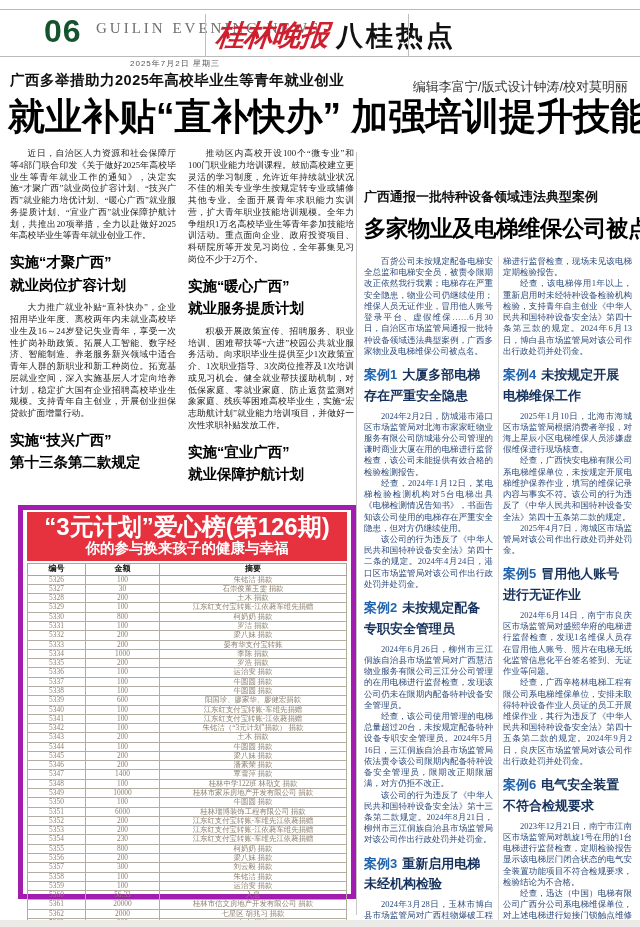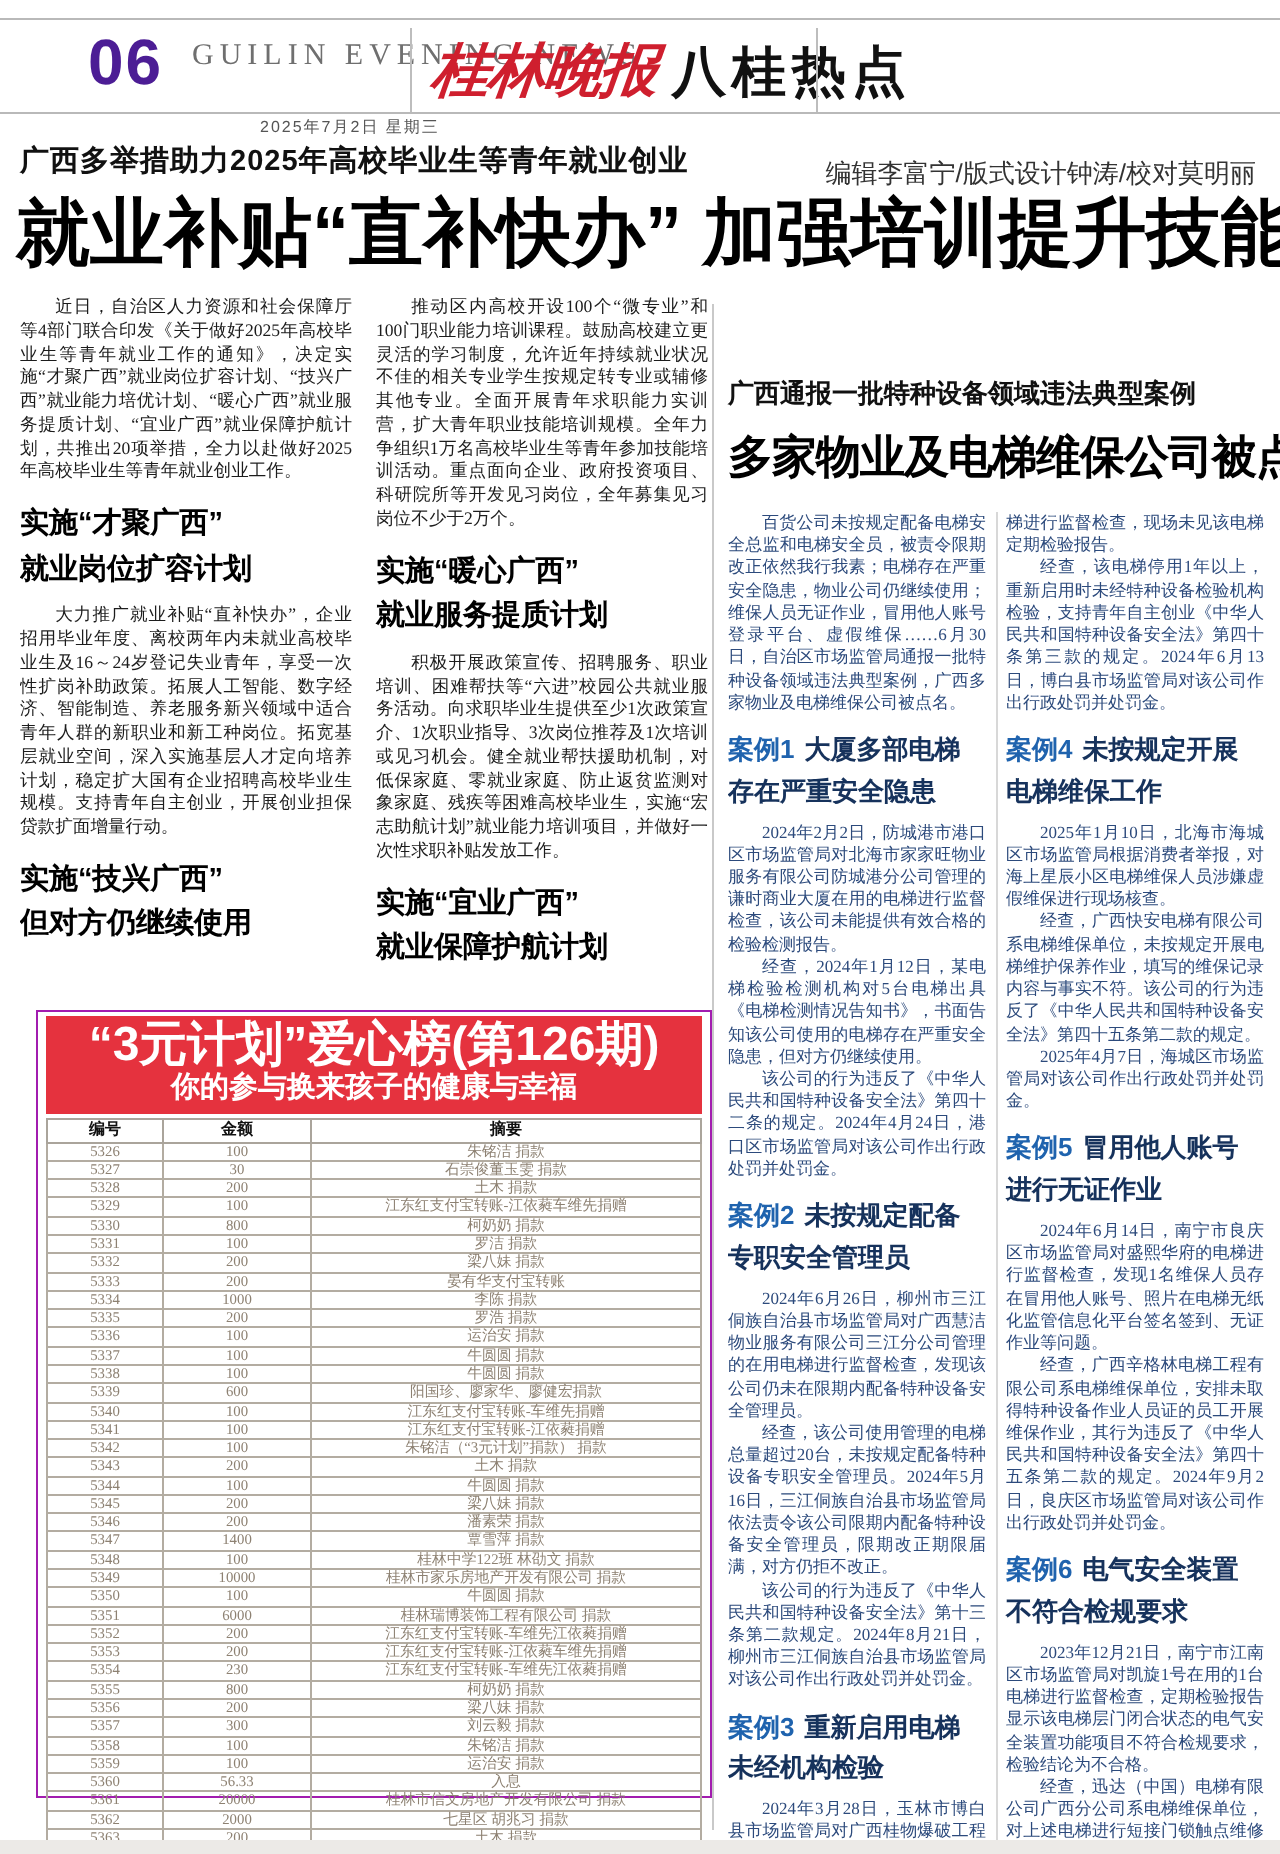--- a/index.html
+++ b/index.html
@@ -3,21 +3,21 @@
 <meta charset="utf-8">
 <style>
   * { margin:0; padding:0; box-sizing:border-box; }
   html,body { background:#f4f4f2; }
   body { font-family:"Liberation Sans", sans-serif; }
   .page { position:relative; width:640px; height:927px; margin:0 auto; background:#ffffff; overflow:hidden; }
 
   
   .hairline { position:absolute; left:0; width:640px; height:1px; background:#b9b9b9; }
   .hl-top { top:9px; } .hl-bottom { top:56px; }
-  .page-num { position:absolute; left:44px; top:13px; font-size:32px; font-weight:bold; color:#4c1d95; letter-spacing:1px; }
+  .page-num { position:absolute; left:44px; top:13px; font-size:32px; font-weight:bold; color:#14532d; letter-spacing:1px; }
   .masthead { position:absolute; left:96px; top:20px; font-family:"Liberation Serif", serif; font-size:15px; letter-spacing:3px; color:#6f6f6f; }
   .date-line { position:absolute; left:130px; top:58px; font-size:8px; color:#555; letter-spacing:1px; }
   .vline { position:absolute; top:14px; height:42px; width:1px; background:#bdbdbd; }
   .vl-l { left:205px; } .vl-r { left:408px; }
   .logo { position:absolute; left:216px; top:16px; font-family:"Liberation Serif", serif; font-style:italic; font-weight:bold; font-size:29px; color:#cf1f2e; letter-spacing:-1px; transform:skewX(-6deg); }
   .section-title { position:absolute; left:336px; top:18px; font-size:27px; font-weight:bold; color:#111; letter-spacing:3px; }
   .credits { position:absolute; right:12px; top:32px; font-size:13px; color:#333;margin-top:46px; }
 
   
   .kicker { position:absolute; left:10px; top:71px; font-size:14.5px; font-weight:bold; color:#111; letter-spacing:0.5px; }
@@ -35,21 +35,21 @@
   
   .right-section { position:absolute; left:364px; top:156px; width:268px; }
   .kicker2 { font-size:13px; font-weight:bold; color:#111;margin-top:32px; }
   .headline2 { font-size:22.5px; font-weight:bold; color:#000; margin-top:7px; letter-spacing:-0.5px; white-space:nowrap; }
   .case-cols { margin-top:12px; height:692px; column-count:2; column-gap:10px; column-rule:1px solid #d8d8d8; column-fill:auto; overflow:hidden; font-family:"Liberation Serif", serif; }
   .case-cols p.cpara, .case-cols p.intro-navy { font-size:8.5px; line-height:1.32; color:#2c4a7c; text-indent:2em; text-align:justify; }
   .case-head { font-family:"Liberation Sans", sans-serif; font-size:13px; font-weight:bold; line-height:1.6; margin:8px 0 4px 0; break-inside:avoid; color:#16325c; }
   .case-label { color:#1f63ae; margin-right:5px; }
 
   
-  .donation-box { position:absolute; left:18px; top:505px; width:338px; height:394px; border:1px solid #a21caf; background:#fff; padding:2px 4px; }
+  .donation-box { position:absolute; left:18px; top:505px; width:338px; height:394px; border:5px solid #a21caf; background:#fff; padding:2px 4px; }
   .banner { background:#e5323e; color:#fff; text-align:center; padding:2px 0 3px 0; }
   .banner-title { font-size:24px; font-weight:bold; letter-spacing:0px; line-height:1.1; }
   .banner-sub { font-size:14.5px; font-weight:bold; line-height:1.2; }
   .donation-table { width:100%; border-collapse:collapse; margin-top:2px; font-family:"Liberation Serif", serif; }
   .donation-table th { font-size:8px; font-weight:bold; color:#111; border:1px solid #aaa49b; padding:1px 2px; line-height:1.1; }
   .donation-table td { font-size:7.4px; color:#8d8172; border:1px solid #b3aca1; padding:0 2px; line-height:1.12; text-align:center; white-space:nowrap; }
   .col-id { width:58px; } .col-amt { width:74px; }
   .box-footer { font-size:10.5px; font-weight:bold; color:#111; text-align:center; padding:4px 0 2px 0; }
 </style>
 </head>
@@ -70,21 +70,21 @@
 
   <div class="kicker">广西多举措助力2025年高校毕业生等青年就业创业</div>
   <h1 class="headline">就业补贴“直补快办” 加强培训提升技能</h1>
 
   <div class="left-article">
     <p class="body">近日，自治区人力资源和社会保障厅等4部门联合印发《关于做好2025年高校毕业生等青年就业工作的通知》，决定实施“才聚广西”就业岗位扩容计划、“技兴广西”就业能力培优计划、“暖心广西”就业服务提质计划、“宜业广西”就业保障护航计划，共推出20项举措，全力以赴做好2025年高校毕业生等青年就业创业工作。</p>
 
       <h3 class="subhead"><span>实施“才聚广西”</span><br><span>就业岗位扩容计划</span></h3>
       <p class="body">大力推广就业补贴“直补快办”，企业招用毕业年度、离校两年内未就业高校毕业生及16～24岁登记失业青年，享受一次性扩岗补助政策。拓展人工智能、数字经济、智能制造、养老服务新兴领域中适合青年人群的新职业和新工种岗位。拓宽基层就业空间，深入实施基层人才定向培养计划，稳定扩大国有企业招聘高校毕业生规模。支持青年自主创业，开展创业担保贷款扩面增量行动。</p>
 
-      <h3 class="subhead"><span>实施“技兴广西”</span><br><span>但对方仍继续使用</span></h3>
+      <h3 class="subhead"><span>实施“技兴广西”</span><br><span>第十三条第二款规定</span></h3>
       <p class="body">推动区内高校开设100个“微专业”和100门职业能力培训课程。鼓励高校建立更灵活的学习制度，允许近年持续就业状况不佳的相关专业学生按规定转专业或辅修其他专业。全面开展青年求职能力实训营，扩大青年职业技能培训规模。全年力争组织1万名高校毕业生等青年参加技能培训活动。重点面向企业、政府投资项目、科研院所等开发见习岗位，全年募集见习岗位不少于2万个。</p>
 
       <h3 class="subhead"><span>实施“暖心广西”</span><br><span>就业服务提质计划</span></h3>
       <p class="body">积极开展政策宣传、招聘服务、职业培训、困难帮扶等“六进”校园公共就业服务活动。向求职毕业生提供至少1次政策宣介、1次职业指导、3次岗位推荐及1次培训或见习机会。健全就业帮扶援助机制，对低保家庭、零就业家庭、防止返贫监测对象家庭、残疾等困难高校毕业生，实施“宏志助航计划”就业能力培训项目，并做好一次性求职补贴发放工作。</p>
 
       <h3 class="subhead"><span>实施“宜业广西”</span><br><span>就业保障护航计划</span></h3>
 
   </div>
 
   <div class="divider-v"></div>

